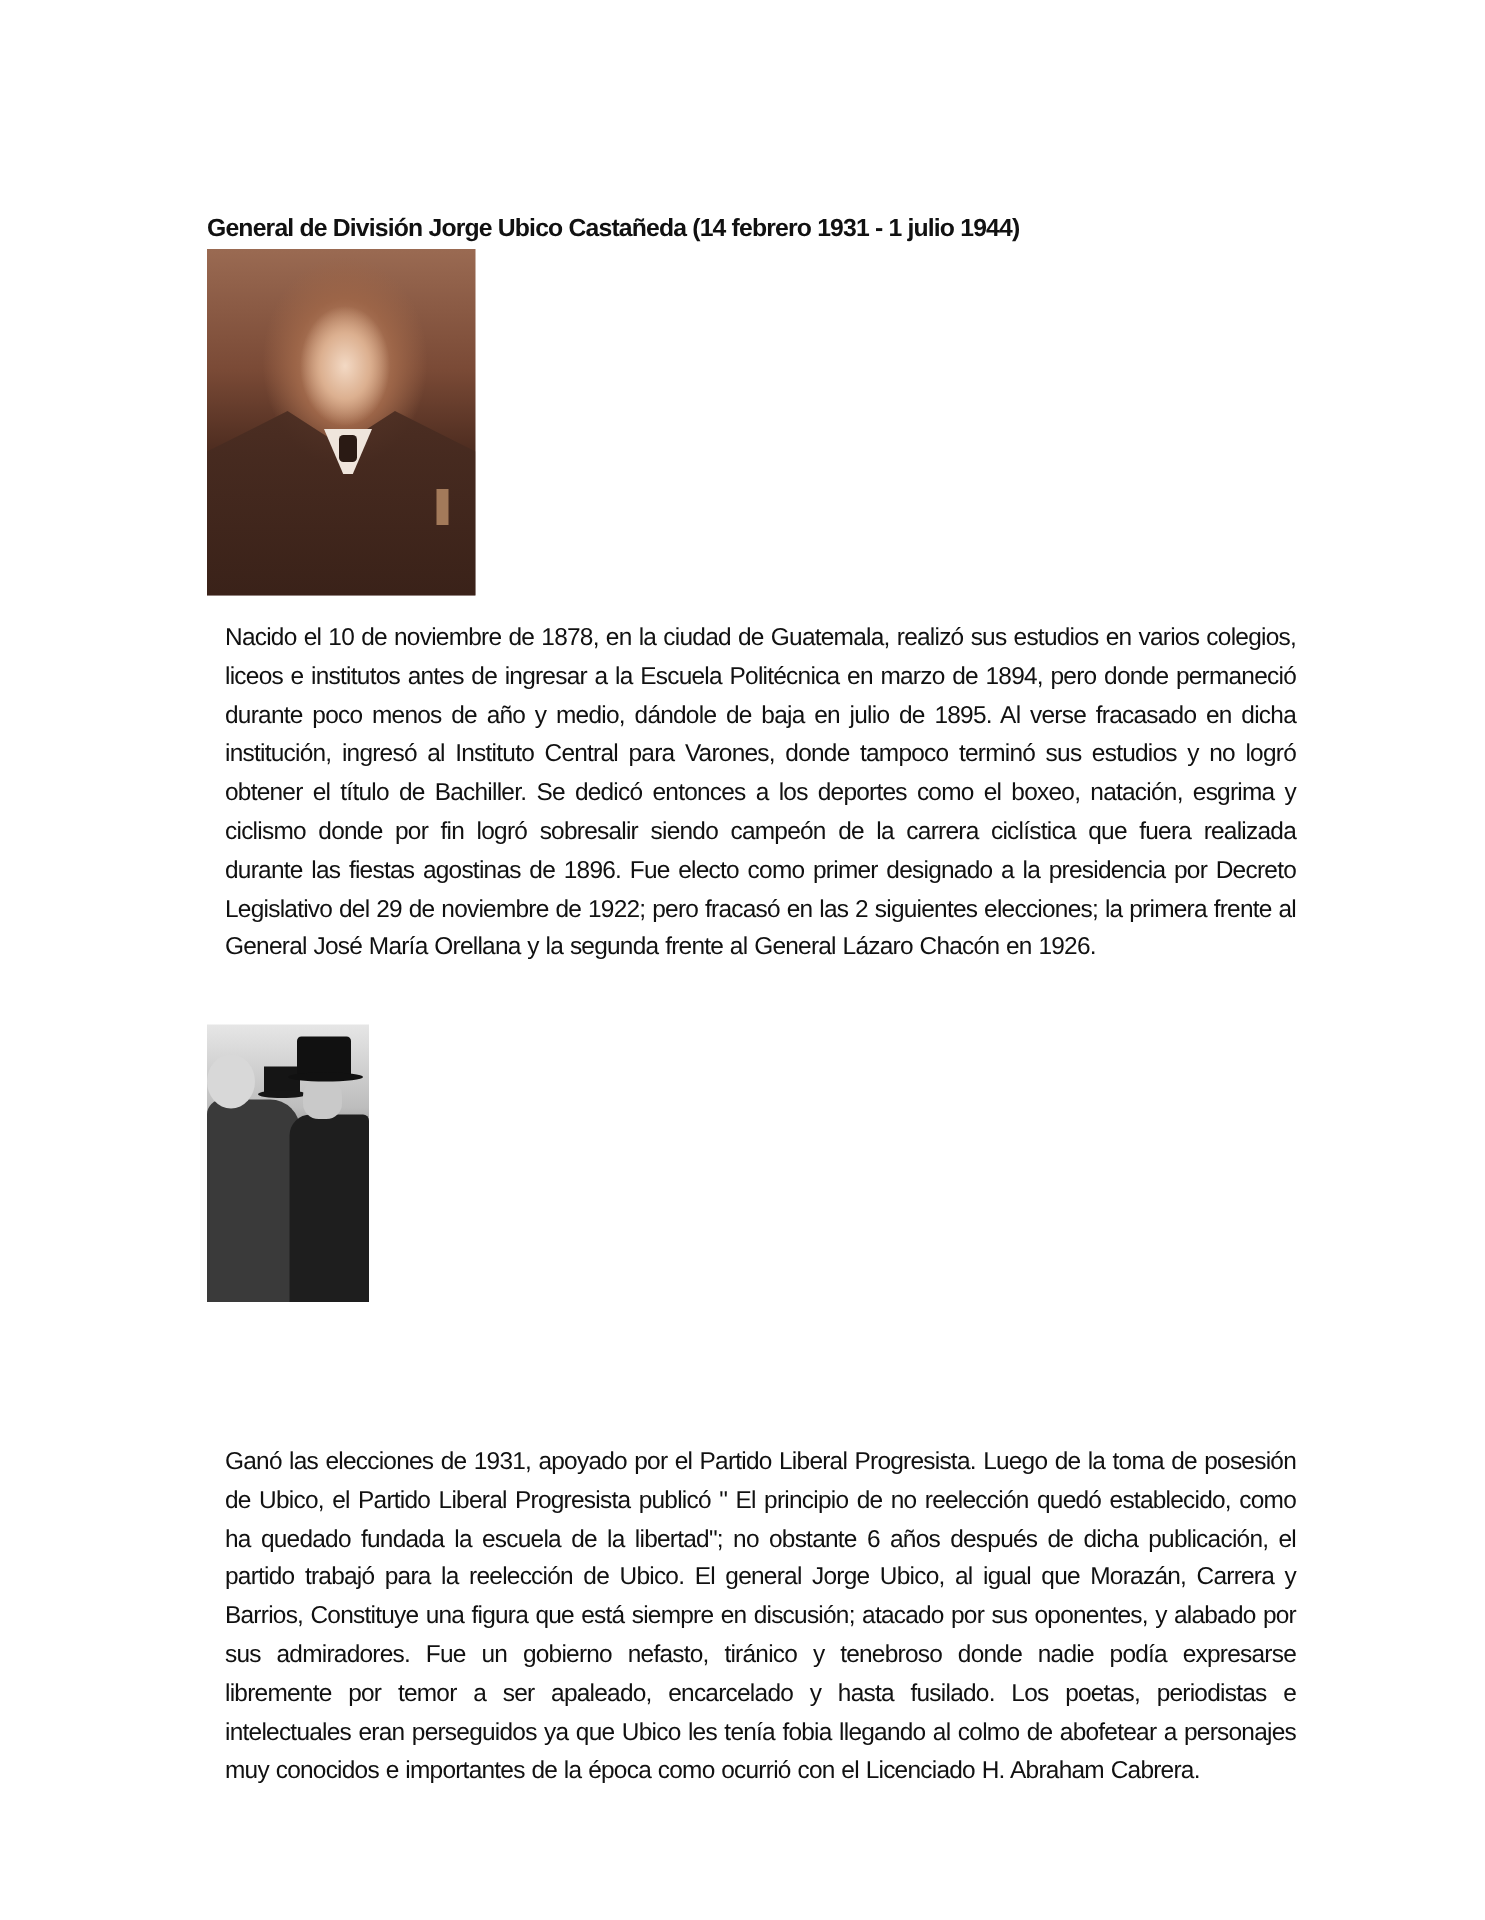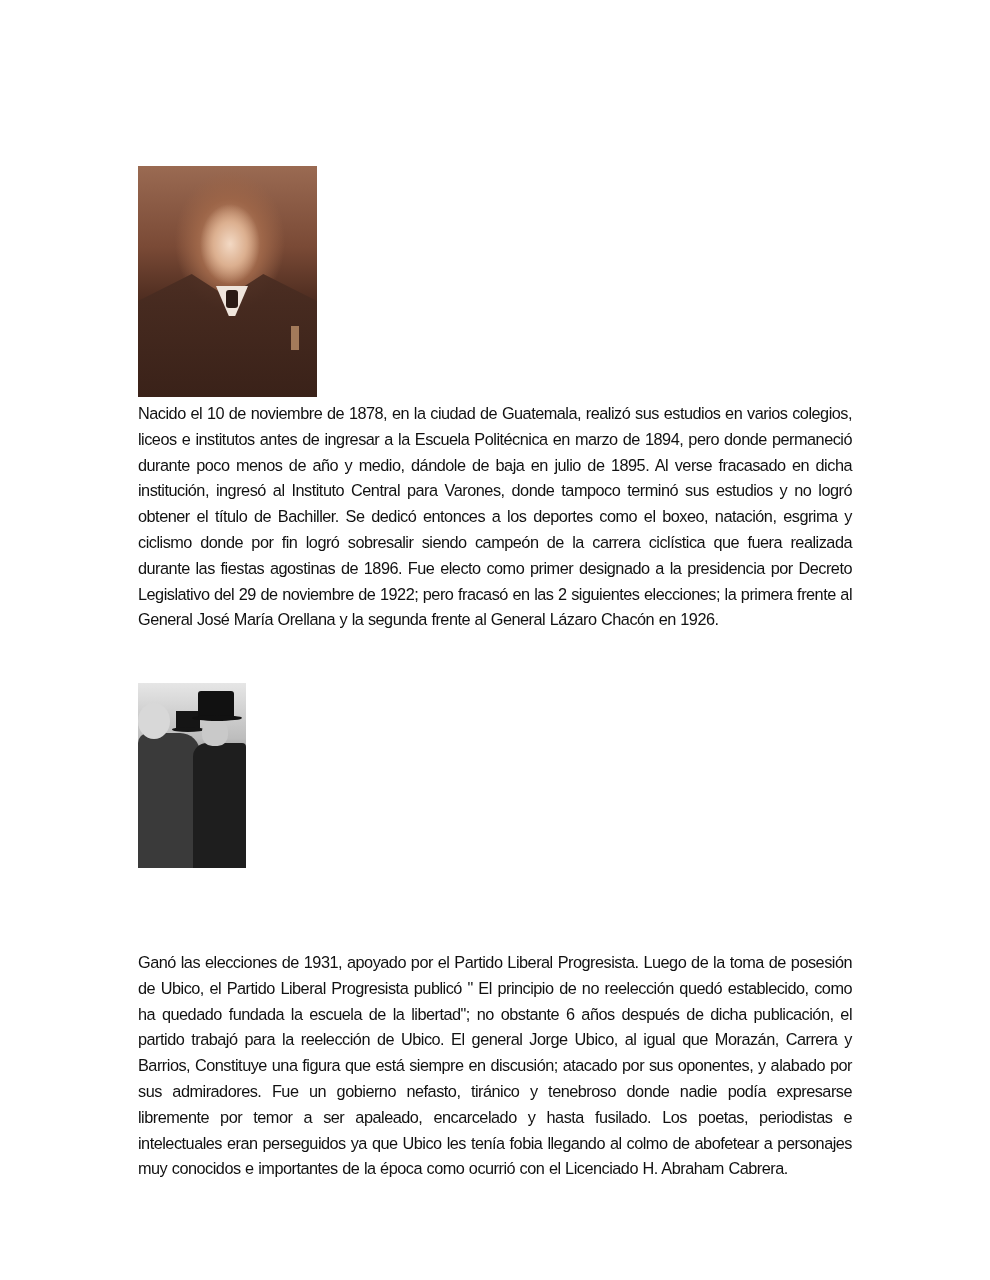--- a/index.html
+++ b/index.html
@@ -7,21 +7,21 @@
   .page { position: absolute; left: 0; top: 0; width: 990px; height: 1280px; background: #fff; }
   .title {
     position: absolute; left: 138px; top: 141px; width: 720px;
     font-family: "Liberation Sans", sans-serif; font-weight: bold; font-size: 16.5px;
     letter-spacing: -0.55px; line-height: 22px; white-space: nowrap; color: #111;
   }
   .para {
     position: absolute; left: 138px; width: 714px;
     font-family: "Liberation Sans", sans-serif; font-size: 16.3px; line-height: 25.8px;
     text-align: justify; letter-spacing: -0.5px; word-spacing: 0.5px; color: #111;
-    margin: 0;
+    margin: 12px;
   }
   .para1 { top: 401px; }
   .para2 { top: 950px; }
   .photo1 {
     position: absolute; left: 138px; top: 166px; width: 179px; height: 231px;
     overflow: hidden;
     background:
       radial-gradient(ellipse 30px 40px at 92px 78px, #f3d9c4 0%, #dcb090 55%, rgba(0,0,0,0) 100%),
       radial-gradient(ellipse 55px 70px at 92px 75px, #c79474 0%, #9c6548 60%, rgba(0,0,0,0) 100%),
       linear-gradient(180deg, #9a6a52 0%, #7a4a36 35%, #4a2a1e 60%, #3a2018 100%);
@@ -49,20 +49,21 @@
   .photo2 .hat2 { position: absolute; left: 38px; top: 28px; width: 24px; height: 18px; background: #151515; }
   .photo2 .brim2 { position: absolute; left: 34px; top: 44px; width: 32px; height: 5px; background: #151515; border-radius: 50%; }
   .photo2 .head3 { position: absolute; left: 0; top: 20px; width: 32px; height: 36px; background: #d8d8d8; border-radius: 50%; }
   .photo2 .body3 { position: absolute; left: 0; top: 50px; width: 62px; height: 135px; background: #3a3a3a; border-radius: 10px 20px 0 0; }
   .photo2 .body1 { position: absolute; left: 55px; top: 60px; width: 53px; height: 125px; background: #1e1e1e; border-radius: 14px 4px 0 0; }
 </style>
 </head>
 <body>
 
 <div class="page">
+  <div class="title">General de División Jorge Ubico Castañeda (14 febrero 1931 - 1 julio 1944)</div>
 
   <div class="photo1" title="Sepia portrait of Jorge Ubico in military uniform">
     <div class="coat"></div>
     <div class="collar"></div>
     <div class="tie"></div>
     <div class="medal"></div>
   </div>
 
   <p class="para para1">Nacido el 10 de noviembre de 1878, en la ciudad de Guatemala, realizó sus estudios en varios colegios, liceos e institutos antes de ingresar a la Escuela Politécnica en marzo de 1894, pero donde permaneció durante poco menos de año y medio, dándole de baja en julio de 1895. Al verse fracasado en dicha institución, ingresó al Instituto Central para Varones, donde tampoco terminó sus estudios y no logró obtener el título de Bachiller. Se dedicó entonces a los deportes como el boxeo, natación, esgrima y ciclismo donde por fin logró sobresalir siendo campeón de la carrera ciclística que fuera realizada durante las fiestas agostinas de 1896. Fue electo como primer designado a la presidencia por Decreto Legislativo del 29 de noviembre de 1922; pero fracasó en las 2 siguientes elecciones; la primera frente al General José María Orellana y la segunda frente al General Lázaro Chacón en 1926.</p>
 

